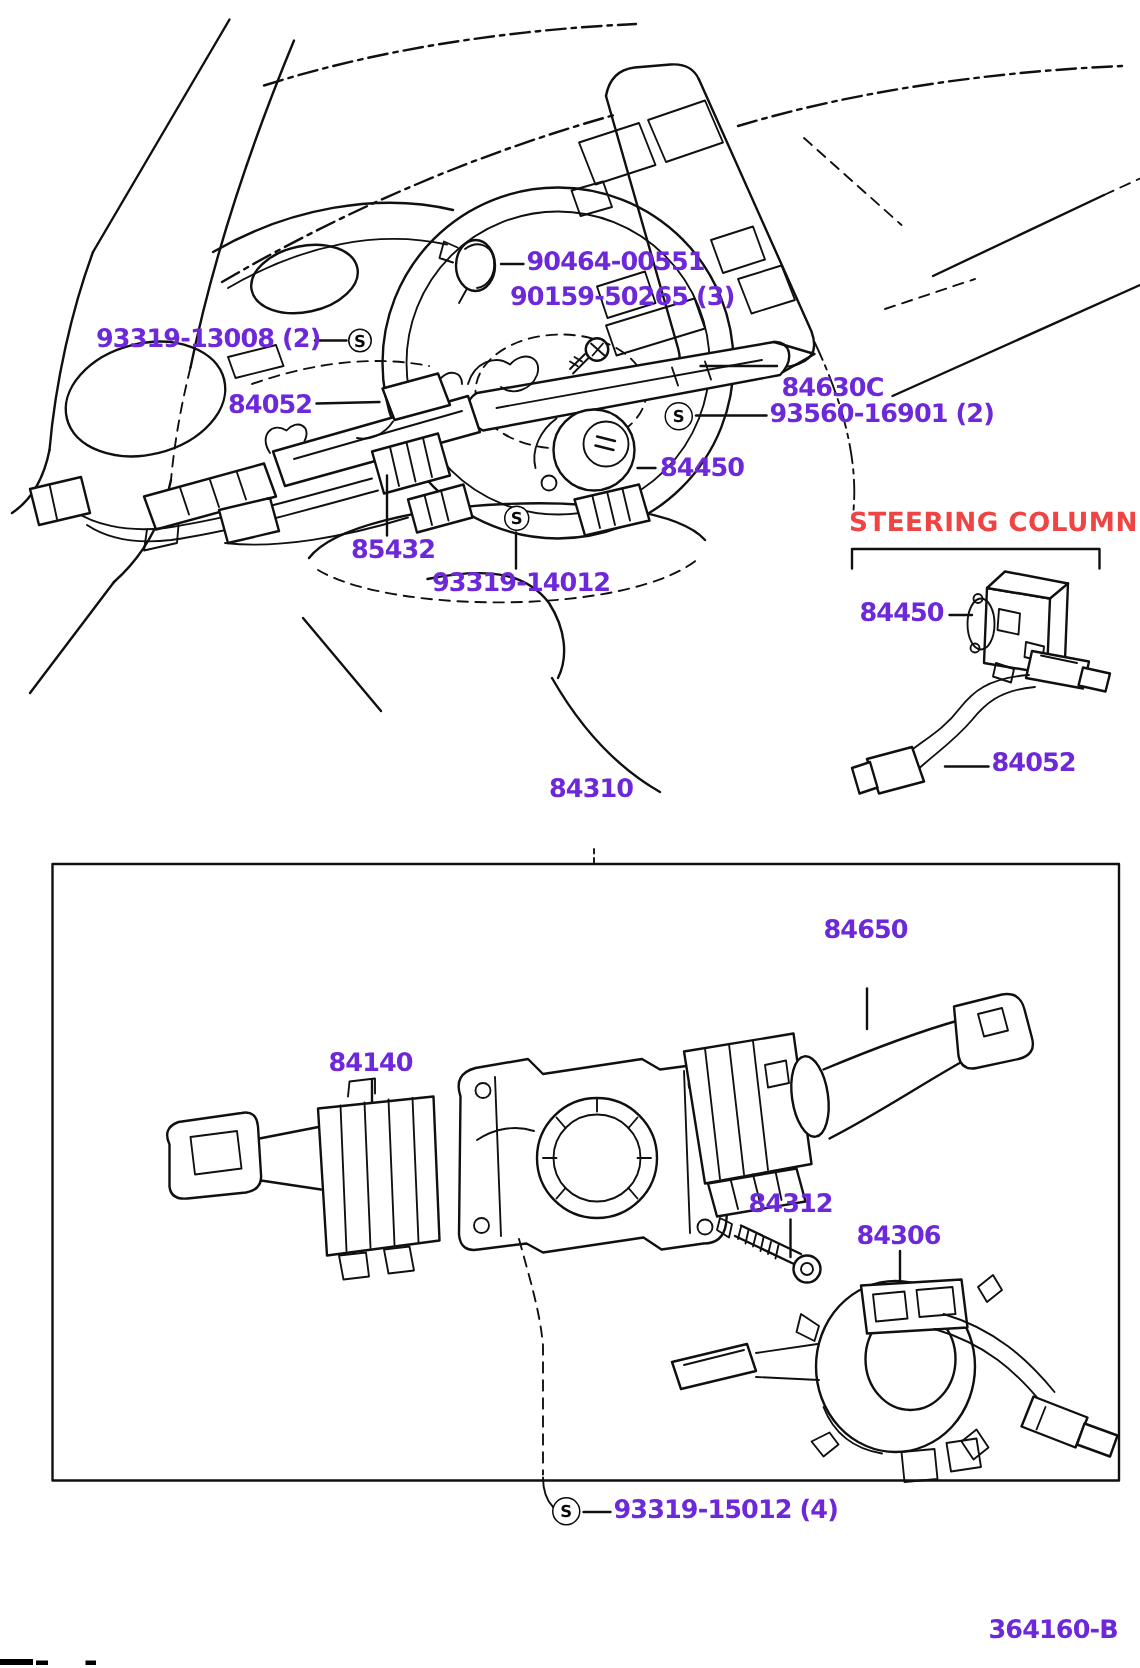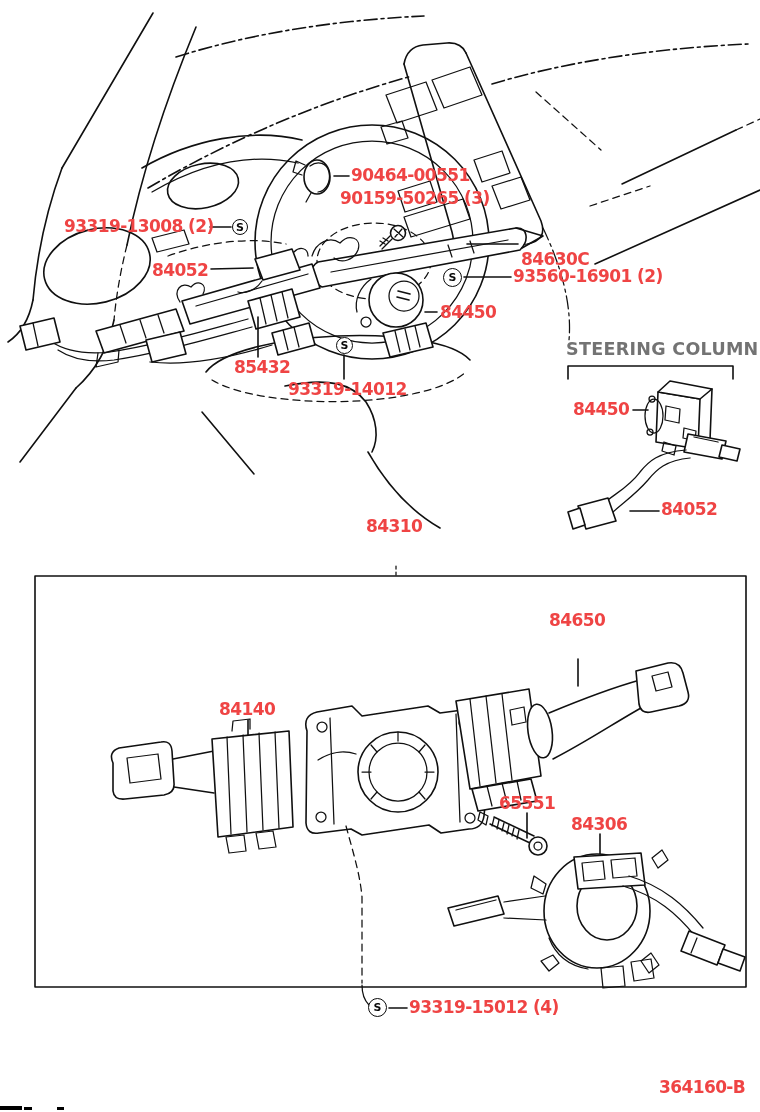--- a/index.html
+++ b/index.html
@@ -5,23 +5,23 @@
   html,body{margin:0;padding:0;background:#ffffff;}
   #page{position:relative;width:760px;height:1112px;background:#ffffff;overflow:hidden;
         font-family:"DejaVu Sans",sans-serif;color:#0a0a0a;}
   #art{position:absolute;left:0;top:0;z-index:1;}
   .ln{stroke:#101010;fill:none;stroke-width:1.6;stroke-linecap:round;stroke-linejoin:round;}
   .lnf{stroke:#101010;fill:#ffffff;stroke-width:1.6;stroke-linecap:round;stroke-linejoin:round;}
   .thin{stroke:#101010;fill:none;stroke-width:1.25;stroke-linecap:round;stroke-linejoin:round;}
   .dd{stroke-dasharray:13 4 3 4;}
   .dsh{stroke-dasharray:7 5;}
   .pn{position:absolute;z-index:2;font-weight:bold;font-size:17px;letter-spacing:-0.6px;
+      white-space:nowrap;line-height:1;color:#6d28d9;}
+  .sc-title{position:absolute;z-index:2;font-weight:bold;font-size:17.5px;letter-spacing:0.3px;
       white-space:nowrap;line-height:1;color:#ef4444;}
-  .sc-title{position:absolute;z-index:2;font-weight:bold;font-size:17.5px;letter-spacing:0.3px;
-      white-space:nowrap;line-height:1;color:#737373;}
   .smark{position:absolute;z-index:2;border:1.6px solid #0a0a0a;border-radius:50%;
       display:flex;align-items:center;justify-content:center;
       font-weight:bold;font-size:11px;line-height:1;box-sizing:border-box;background:#fff;}
   .mark-bar{position:absolute;z-index:2;background:#000;}
 </style>
 </head>
 <body>
 
 <div id="page">
 
@@ -219,21 +219,21 @@
   <div class="pn" style="left:234px;top:359px">85432</div>
   <div class="pn" style="left:288px;top:381px">93319-14012</div>
 
   <div class="sc-title" style="left:566px;top:341px">STEERING COLUMN</div>
   <div class="pn" style="left:573px;top:401px">84450</div>
   <div class="pn" style="left:661px;top:501px">84052</div>
 
   <div class="pn" style="left:366px;top:518px">84310</div>
   <div class="pn" style="left:549px;top:612px">84650</div>
   <div class="pn" style="left:219px;top:701px">84140</div>
-  <div class="pn" style="left:499px;top:795px">65551</div>
+  <div class="pn" style="left:499px;top:795px">84312</div>
   <div class="pn" style="left:571px;top:816px">84306</div>
   <div class="pn" style="left:409px;top:999px">93319-15012 (4)</div>
 
   <div class="pn" style="left:659px;top:1079px">364160-B</div>
 
   <div class="smark" style="left:232px;top:219px;width:16px;height:16px">S</div>
   <div class="smark" style="left:443px;top:268px;width:19px;height:19px">S</div>
   <div class="smark" style="left:336px;top:337px;width:17px;height:17px">S</div>
   <div class="smark" style="left:368px;top:998px;width:19px;height:19px">S</div>
 

